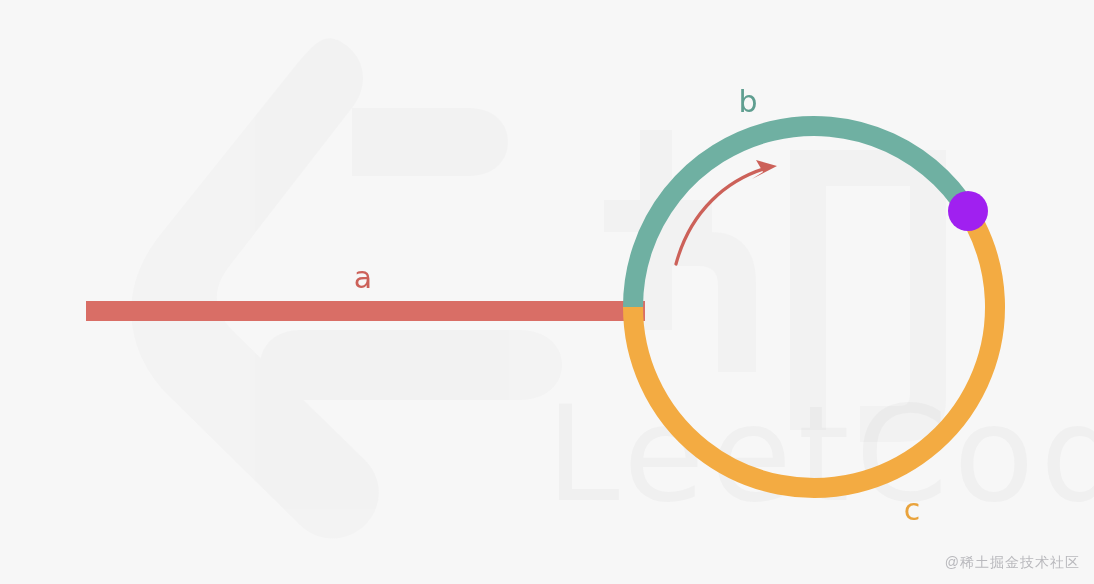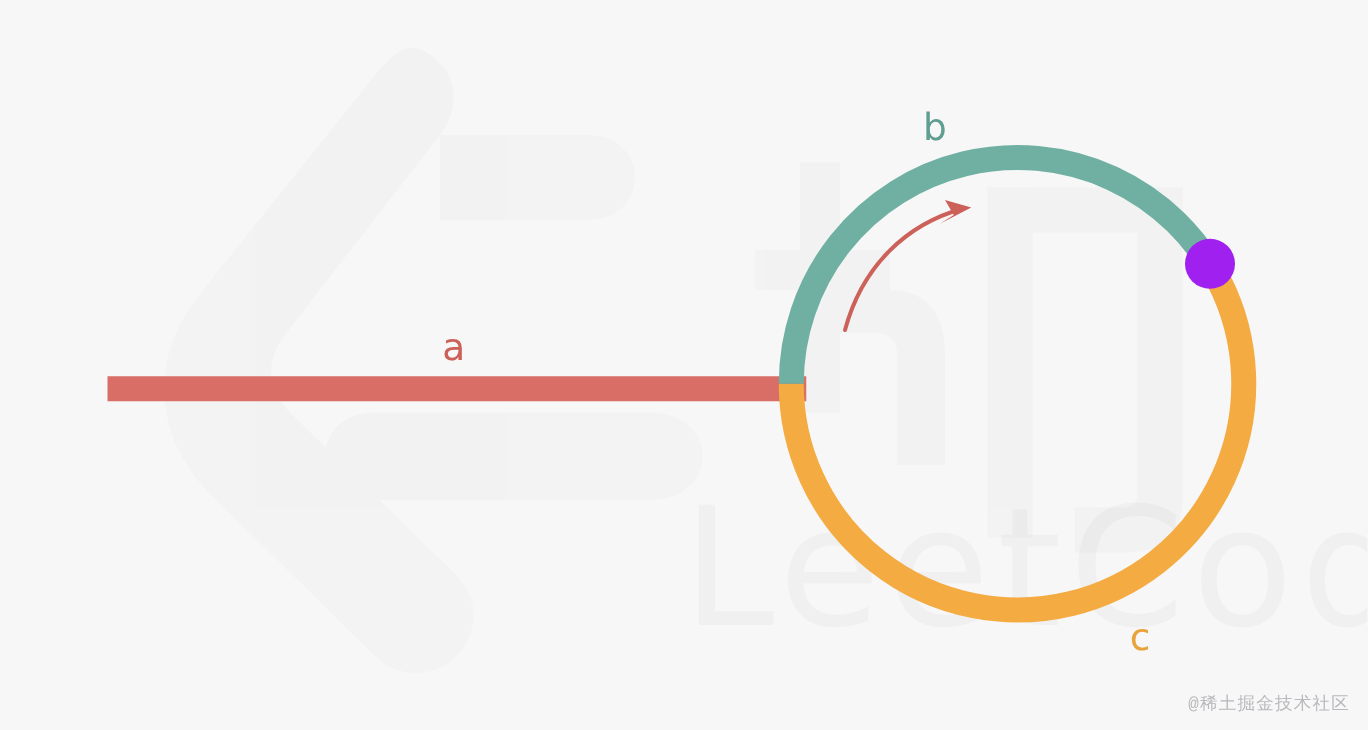--- a/index.html
+++ b/index.html
@@ -38,21 +38,21 @@
   }
   .label-text {
     font-family: "DejaVu Sans", "Liberation Sans", sans-serif;
     font-size: 30px;
     font-weight: 400;
   }
   .credit {
     position: absolute;
     right: 14px;
     bottom: 12px;
-    font-family: Liberation Mono, monospace;
+    font-family: Liberation Sans, sans-serif;
     font-size: 14px;
     color: #b9b9bd;
     letter-spacing: 1px;
     white-space: nowrap;
   }
 </style>
 </head>
 <body>
 
 <div id="stage" style="background: rgb(247, 247, 247);">

